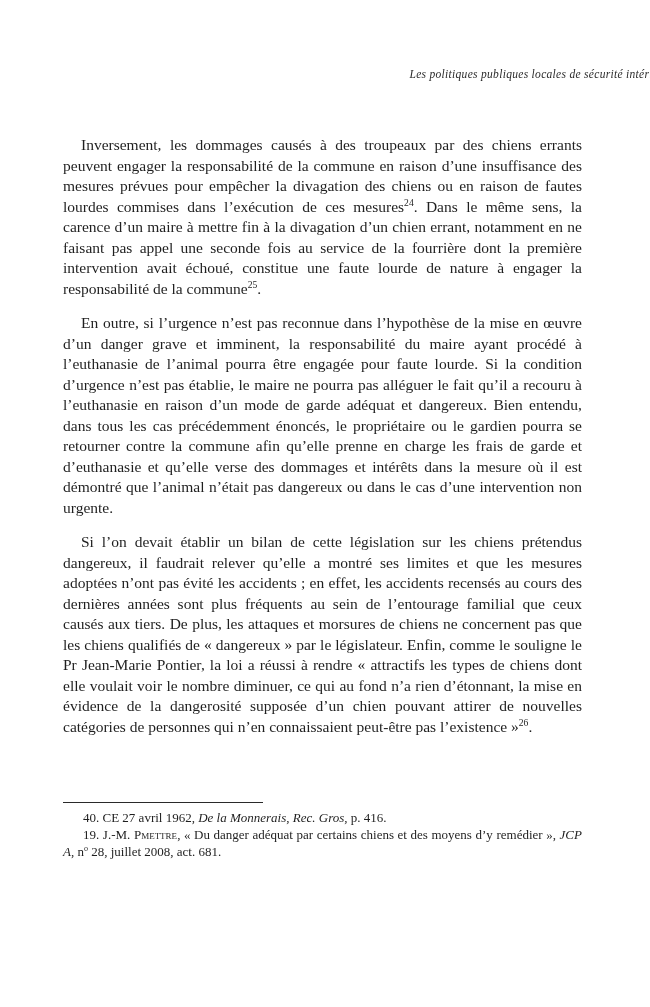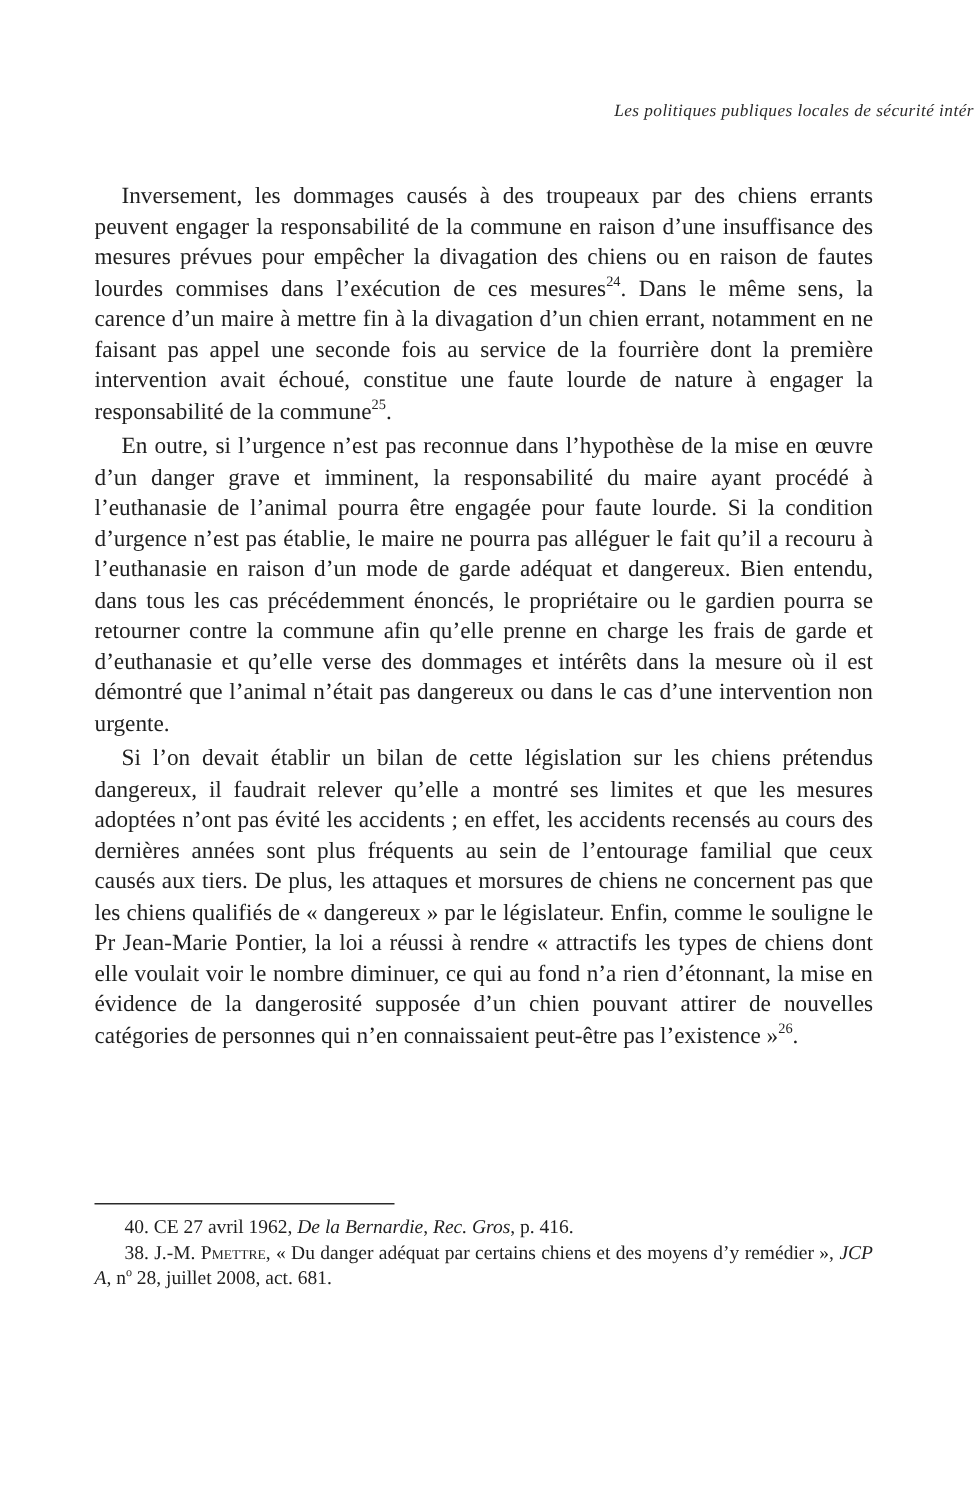--- a/index.html
+++ b/index.html
@@ -27,21 +27,21 @@
   .body-text {
     position: absolute;
     top: 121px;
     left: 63px;
     width: 519px;
     font-size: 15.5px;
     line-height: 20.5px;
     text-align: justify;
   }
   .para {
-    margin: 0 0 3px 0;
+    margin: 14px 0 3px 0;
     text-indent: 18px;
   }
   .footnotes {
     position: absolute;
     top: 802px;
     left: 63px;
     width: 519px;
     font-size: 13px;
     line-height: 17px;
     text-align: justify;
@@ -67,16 +67,16 @@
   <div class="running-header">Les politiques publiques locales de sécurité intérieure</div>
 
   <div class="body-text">
     <p class="para"><span>Inversement, les dommages causés à des troupeaux par des chiens errants peuvent engager la responsabilité de la commune en raison d’une insuffisance des mesures prévues pour empêcher la divagation des chiens ou en raison de fautes lourdes commises dans l’exécution de ces mesures</span><span class="sup">24</span><span>. Dans le même sens, la carence d’un maire à mettre fin à la divagation d’un chien errant, notamment en ne faisant pas appel une seconde fois au service de la fourrière dont la première intervention avait échoué, constitue une faute lourde de nature à engager la responsabilité de la commune</span><span class="sup">25</span><span>.</span></p>
     <p class="para"><span>En outre, si l’urgence n’est pas reconnue dans l’hypothèse de la mise en œuvre d’un danger grave et imminent, la responsabilité du maire ayant procédé à l’euthanasie de l’animal pourra être engagée pour faute lourde. Si la condition d’urgence n’est pas établie, le maire ne pourra pas alléguer le fait qu’il a recouru à l’euthanasie en raison d’un mode de garde adéquat et dangereux. Bien entendu, dans tous les cas précédemment énoncés, le propriétaire ou le gardien pourra se retourner contre la commune afin qu’elle prenne en charge les frais de garde et d’euthanasie et qu’elle verse des dommages et intérêts dans la mesure où il est démontré que l’animal n’était pas dangereux ou dans le cas d’une intervention non urgente.</span></p>
     <p class="para"><span>Si l’on devait établir un bilan de cette législation sur les chiens prétendus dangereux, il faudrait relever qu’elle a montré ses limites et que les mesures adoptées n’ont pas évité les accidents ; en effet, les accidents recensés au cours des dernières années sont plus fréquents au sein de l’entourage familial que ceux causés aux tiers. De plus, les attaques et morsures de chiens ne concernent pas que les chiens qualifiés de « dangereux » par le législateur. Enfin, comme le souligne le Pr Jean-Marie Pontier, la loi a réussi à rendre « attractifs les types de chiens dont elle voulait voir le nombre diminuer, ce qui au fond n’a rien d’étonnant, la mise en évidence de la dangerosité supposée d’un chien pouvant attirer de nouvelles catégories de personnes qui n’en connaissaient peut-être pas l’existence »</span><span class="sup">26</span><span>.</span></p>
   </div>
 
   <div class="footnotes">
     <div class="fn-rule"></div>
-    <p class="fn"><span>40. CE 27 avril 1962, </span><span class="it">De la Bernardie</span><span>, </span><span class="it">Rec. Gros</span><span>, p. 416.</span></p>
-    <p class="fn"><span>38. J.-M. P</span><span class="sc">mettre</span><span>, « Du danger adéquat par certains chiens et des moyens d’y remédier », </span><span class="it">JCP A</span><span>, n</span><span class="sup">o</span><span> 28, juillet 2008, act. 681.</span></p>
+    <p class="fn"><span>40. CE 27 avril 1962, </span><span class="it">De la Monnerais</span><span>, </span><span class="it">Rec. Gros</span><span>, p. 416.</span></p>
+    <p class="fn"><span>19. J.-M. P</span><span class="sc">mettre</span><span>, « Du danger adéquat par certains chiens et des moyens d’y remédier », </span><span class="it">JCP A</span><span>, n</span><span class="sup">o</span><span> 28, juillet 2008, act. 681.</span></p>
   </div>
 </div>
 
 </body></html>

